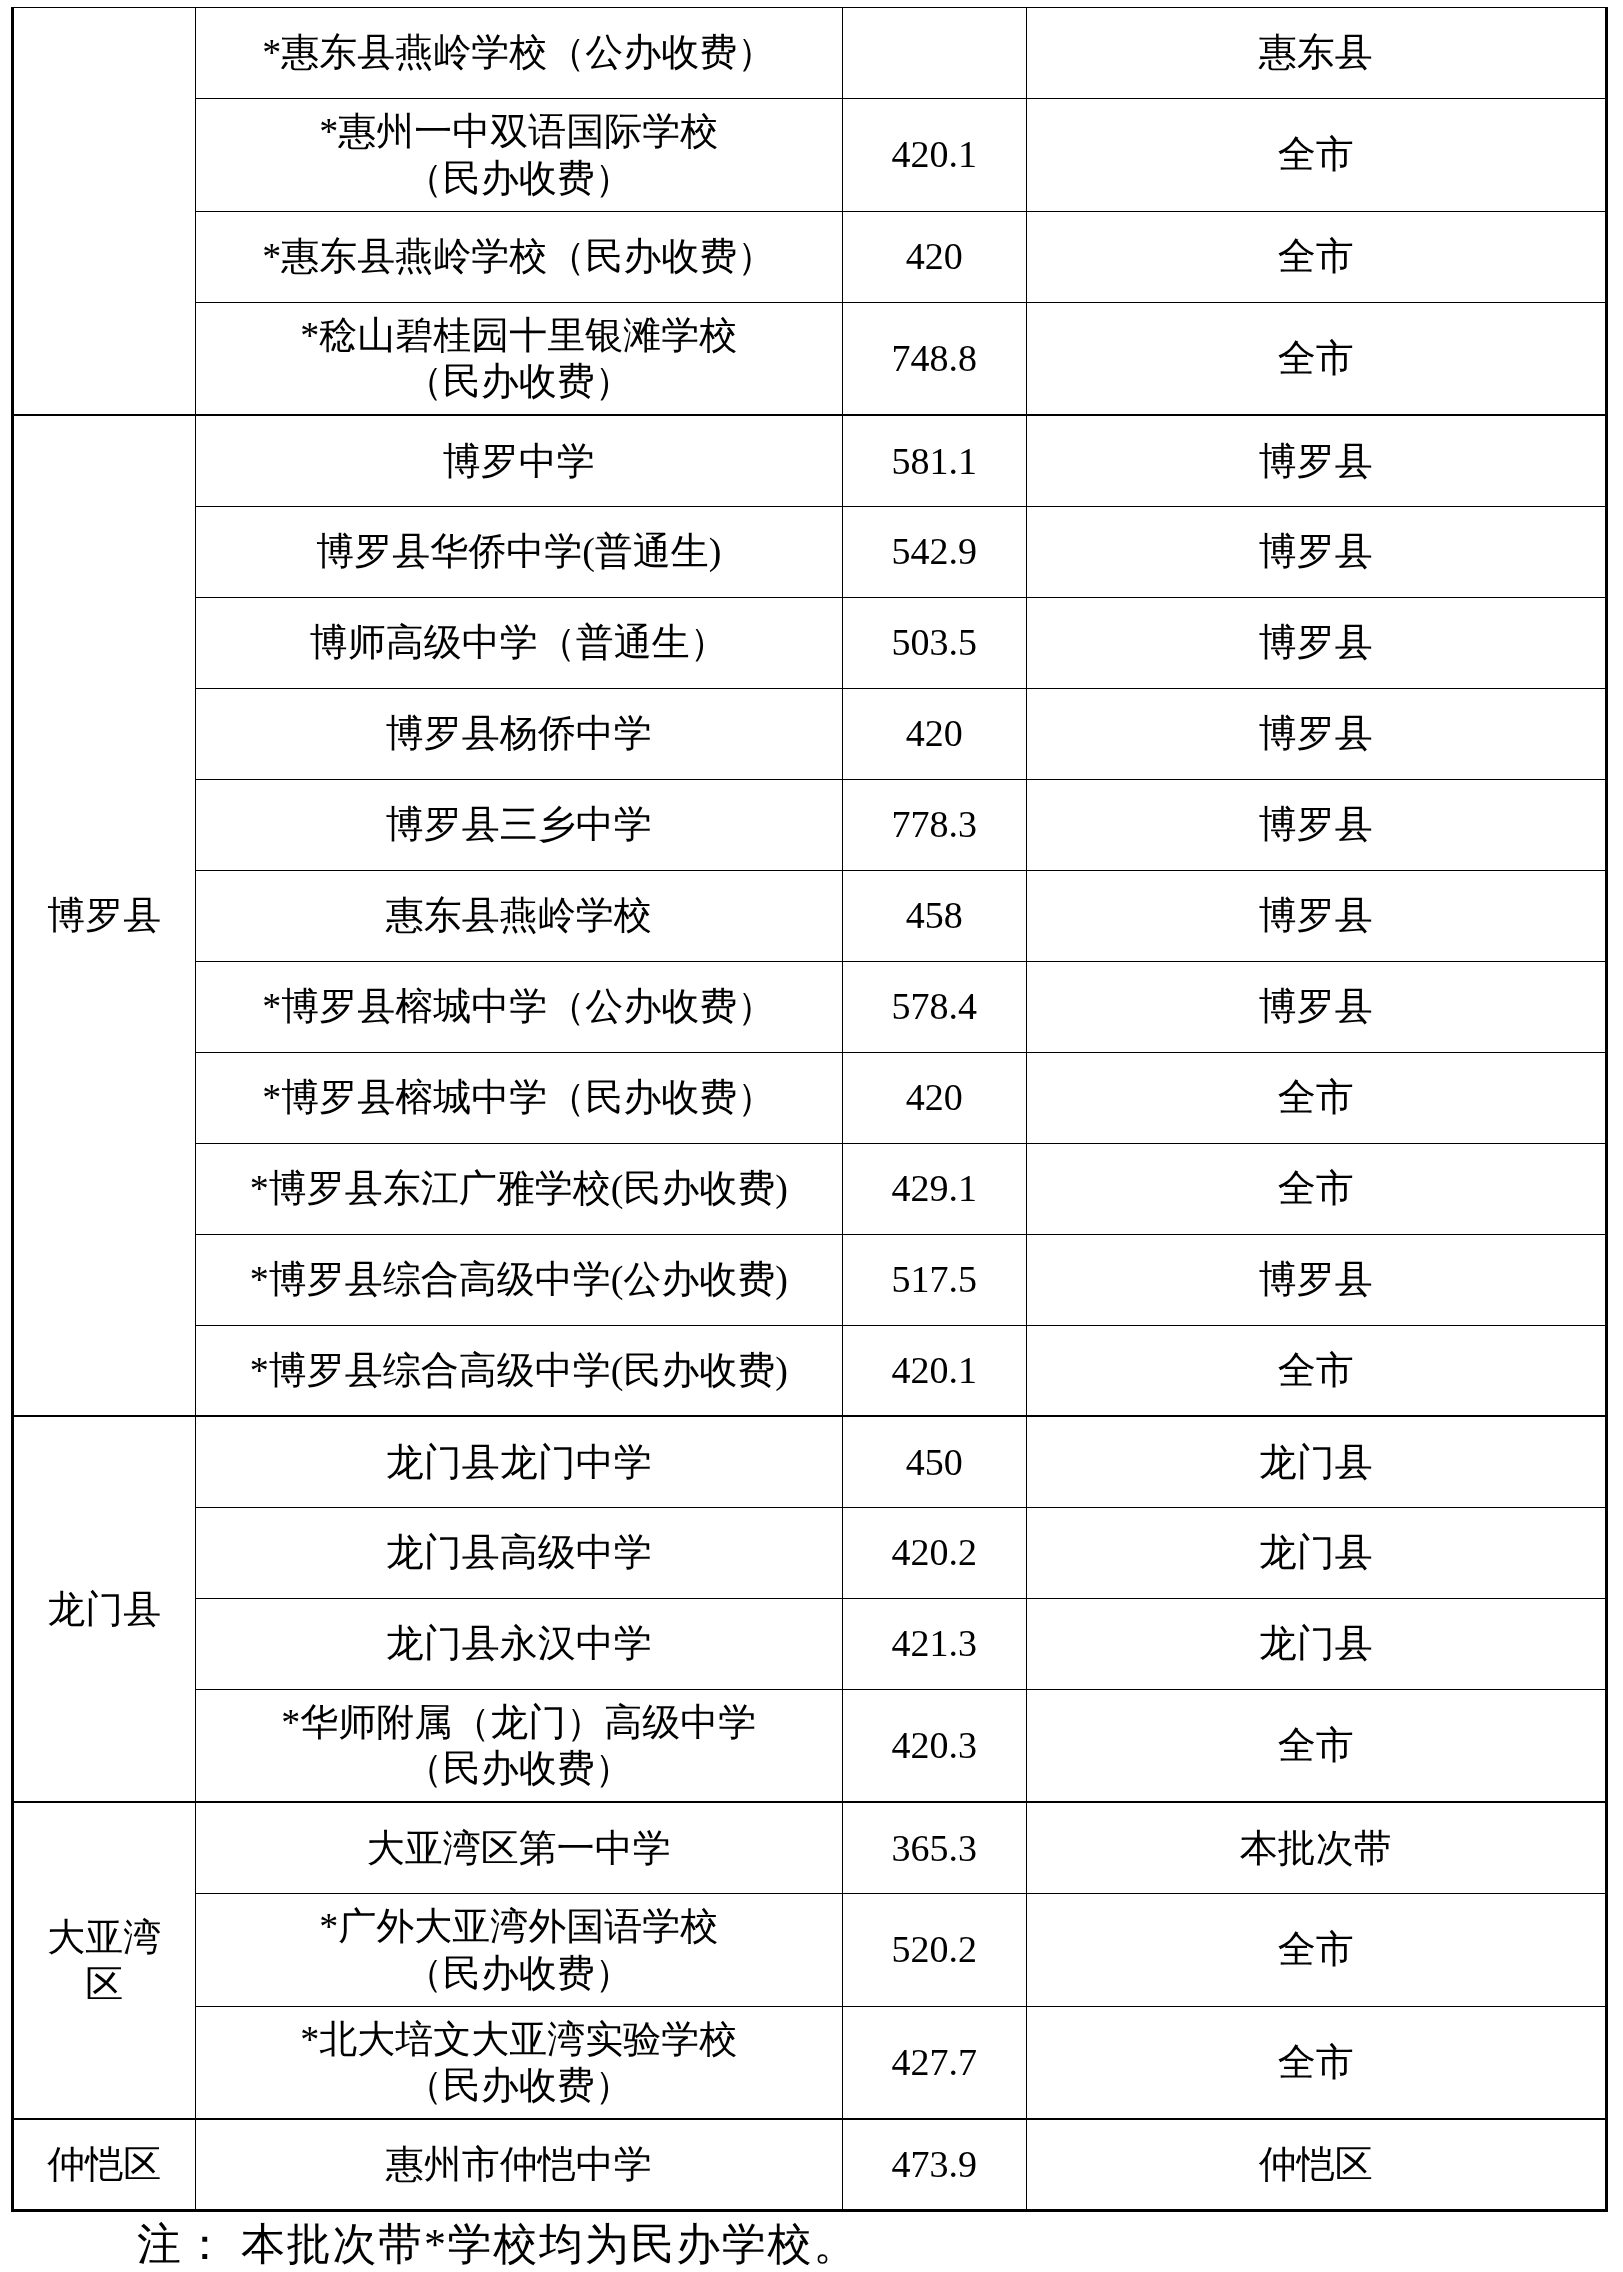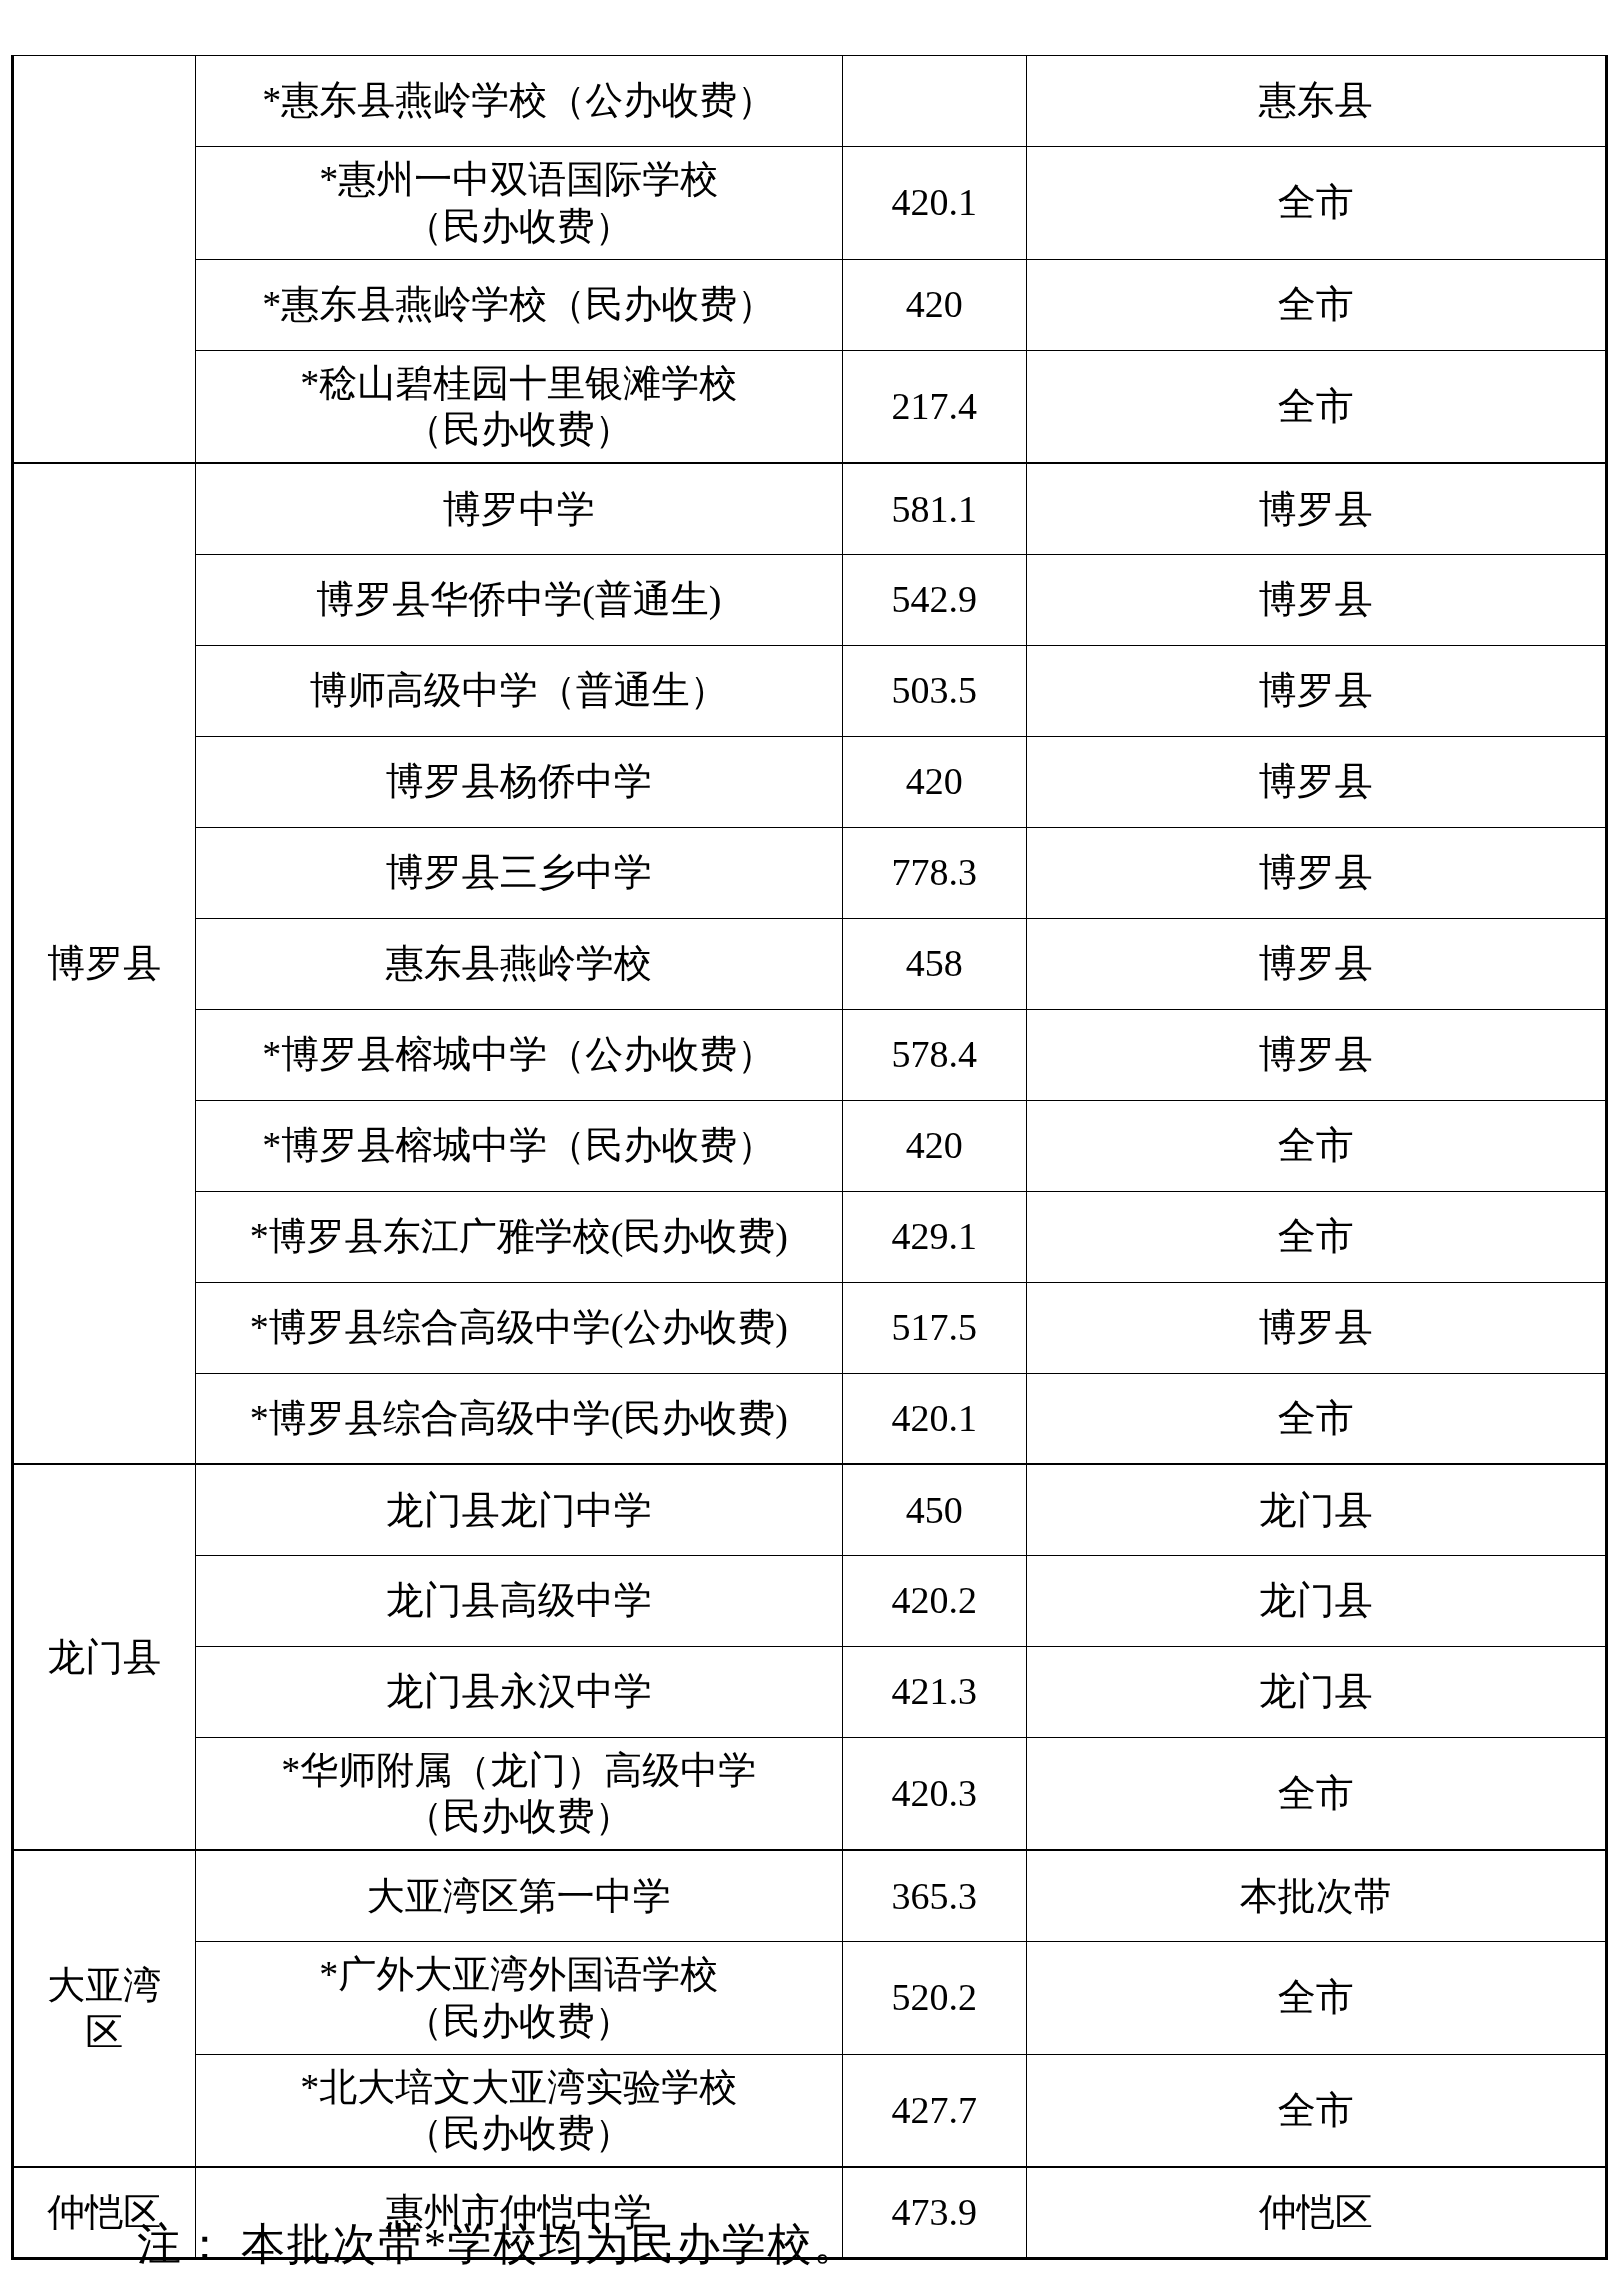--- a/index.html
+++ b/index.html
@@ -20,21 +20,20 @@
   }
   table.score-table {
     position: absolute;
     left: 10.8px;
     top: 6.6px;
     width: 1593px;
     border-collapse: collapse;
     table-layout: fixed;
     border: 3.3px solid #000;
     border-top-width: 1.7px;
-    margin-top: 48px;
   }
   td {
     border: 1.7px solid #000;
     text-align: center;
     vertical-align: middle;
     font-size: 38px;
     line-height: 1.22;
     padding: 0;
     overflow: hidden;
     white-space: nowrap;
@@ -85,21 +84,21 @@
             <div>*惠东县燕岭学校（民办收费）</div>
           </td>
           <td class="score">420</td>
           <td class="scope">全市</td>
         </tr>
         <tr class="double">
           <td class="school">
             <div>*稔山碧桂园十里银滩学校</div>
             <div>（民办收费）</div>
           </td>
-          <td class="score">217.4</td>
+          <td class="score">748.8</td>
           <td class="scope">全市</td>
         </tr>
         <tr class="single group-start">
           <td class="region" rowspan="11">
             <div>博罗县</div>
           </td>
           <td class="school">
             <div>博罗中学</div>
           </td>
           <td class="score">581.1</td>

